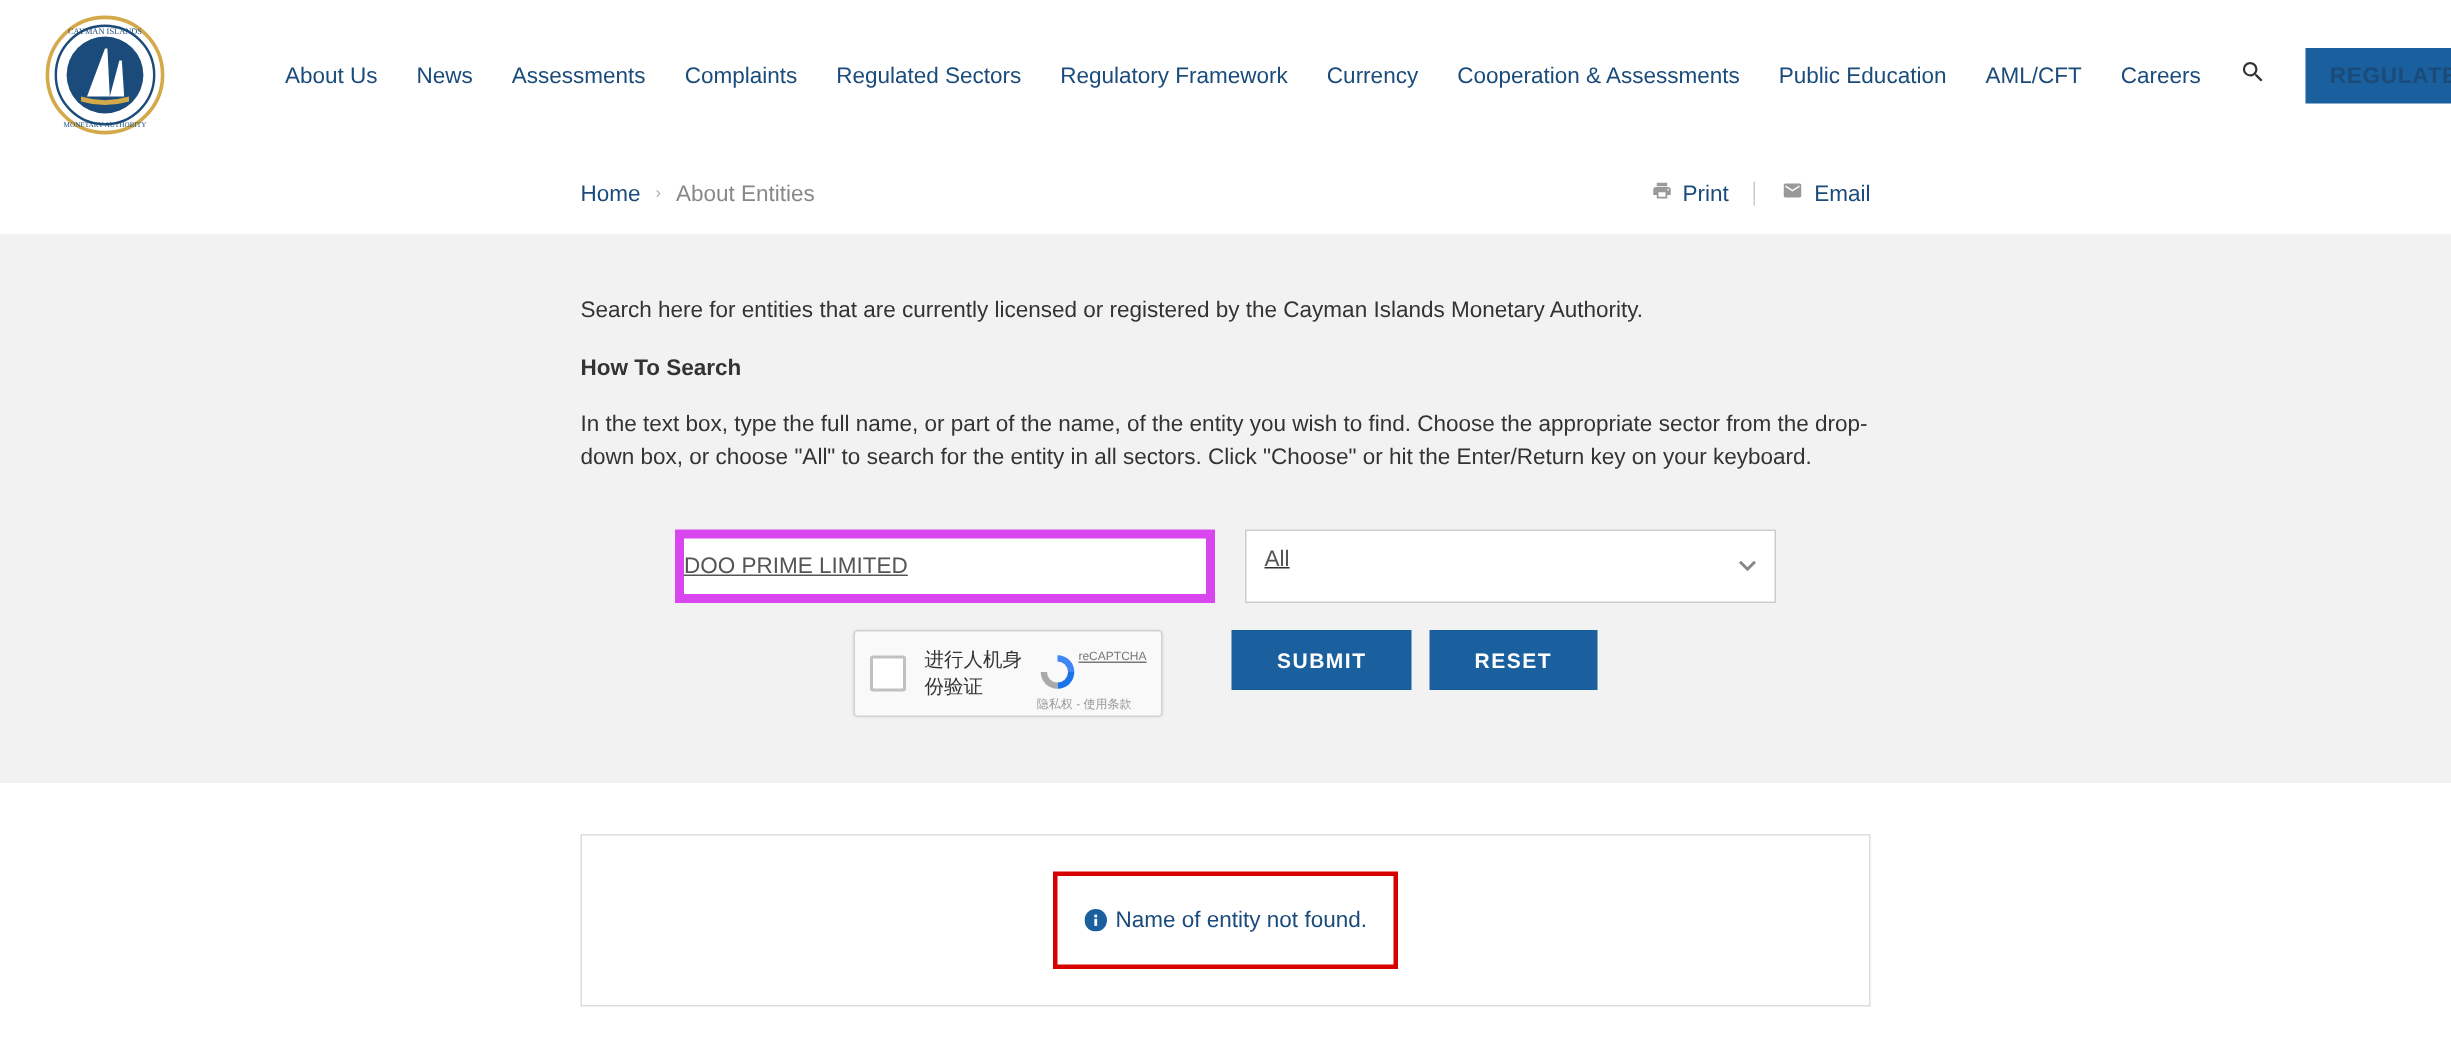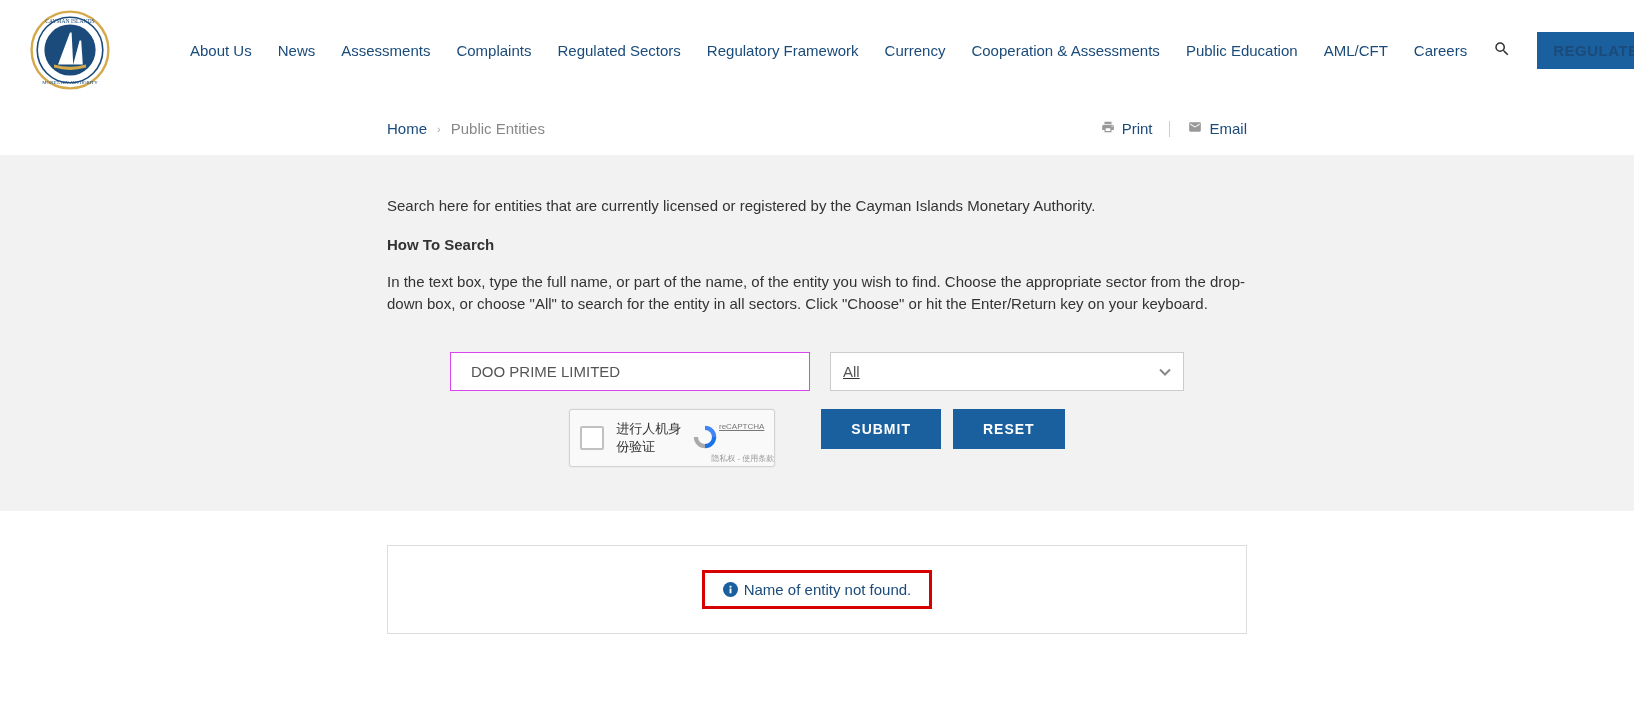--- a/index.html
+++ b/index.html
@@ -98,25 +98,26 @@
   .howto-title { font-weight: bold; margin-bottom: 18px; color:#333; }
   .howto-text { color: #333; margin-bottom: 36px; line-height: 1.5; }
   .form-row {
     display: flex;
     gap: 20px;
     justify-content: center;
     margin-bottom: 18px;
   }
   .text-input {
     width: 360px;
-    padding: 10px 20px;
-    border: 1px solid #d946ef;
+    padding: 10px 0;
+    border: 6px solid #d946ef;
     font-size: 15px;
     color: #555;
     background: #fff;
+    text-decoration: underline;
   }
   .select-wrap {
     position: relative;
     width: 354px;
     background: #fff;
     border: 1px solid #ccc;
     text-decoration: underline;
   }
   .select-display {
     padding: 10px 12px;
@@ -161,21 +162,21 @@
     display: flex;
     align-items: flex-start;
     font-size: 8px;
     color: #777;
     line-height: 1.1;
     text-decoration: underline;
   }
   .recaptcha-logo { width: 28px; height: 28px; margin-bottom: 1px; }
   .recaptcha-foot {
     position: absolute;
-    right: 0;
+    right: 20px;
     bottom: 2px;
     font-size: 8px;
     color: #999;
   }
   .btn-row { display: flex; gap: 12px; }
   .btn {
     background: #1a5f9e;
     color: #fff;
     border: none;
     padding: 12px 30px;
@@ -190,21 +191,21 @@
     margin: 0 auto;
     border: 1px solid #ddd;
     padding: 24px 0;
     text-align: center;
   }
   .highlight-box {
     display: inline-flex;
     align-items: center;
     gap: 6px;
     border: 3px solid #d70000;
-    padding: 8px 18px;
+    padding: 21px 18px;
     color: #1a4b7a;
     font-size: 15px;
   }
   .info-icon {
     width: 15px;
     height: 15px;
     fill: #1a5f9e;
   }
 </style>
 </head>
@@ -241,21 +242,21 @@
         </svg>
     </span>
     <a href="#" class="btn-regulated">REGULATED ENTITIES</a>
   </div>
 </div>
 
 <div class="subheader">
   <div class="breadcrumb">
     <a href="#">Home</a>
     <span class="sep">›</span>
-    <span class="current">Public Entities</span>
+    <span class="current">About Entities</span>
   </div>
   <div class="actions">
     <a href="#" class="action-link">
       <span>
         <svg viewBox="0 0 24 24">
             <path d="M19 8H5c-1.66 0-3 1.34-3 3v6h4v4h12v-4h4v-6c0-1.66-1.34-3-3-3zm-3 11H8v-5h8v5zm3-7c-.55 0-1-.45-1-1s.45-1 1-1 1 .45 1 1-.45 1-1 1zm-1-9H6v4h12V3z"></path>
           </svg>
       </span>
       <span>Print</span>
     </a>

